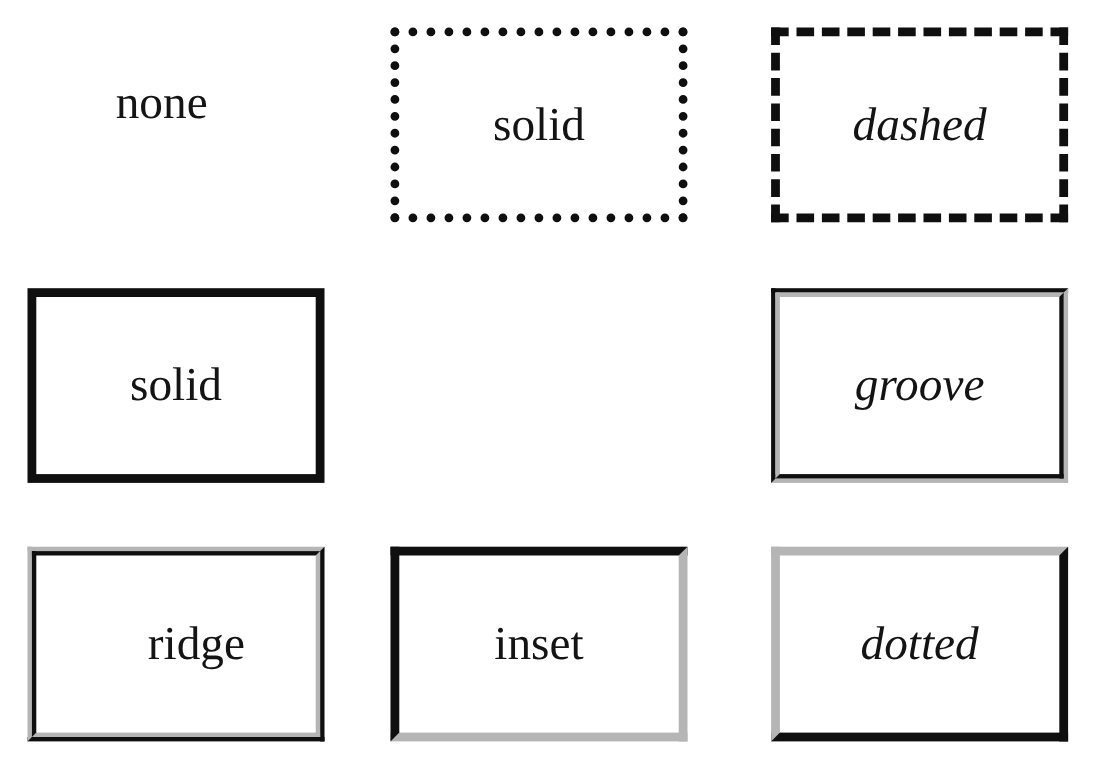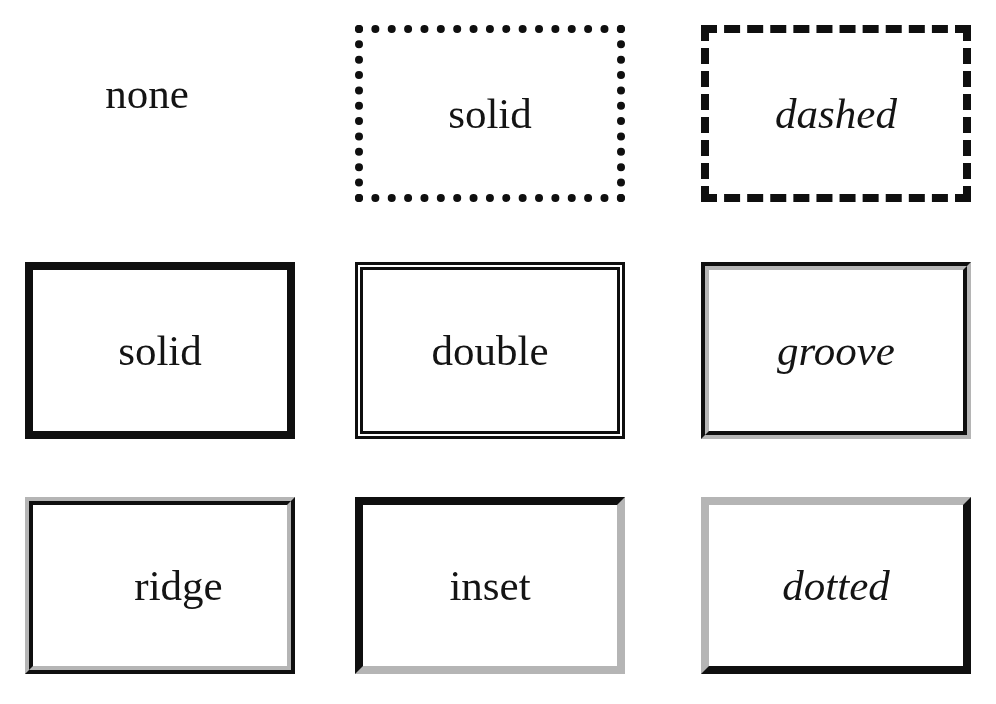--- a/index.html
+++ b/index.html
@@ -100,23 +100,20 @@
   </div>
 
   <div class="cell r1 c3 b-dashed">
     <span class="label">dashed</span>
   </div>
 
   <div class="cell r2 c1 b-solid">
     <span class="label">solid</span>
   </div>
 
-  <div class="cell r2 c2 b-double">
-    <span class="label">double</span>
-  </div>
 
   <div class="cell r2 c3 b-groove">
     <span class="label">groove</span>
   </div>
 
   <div class="cell r3 c1 b-ridge">
     <span class="label">ridge</span>
   </div>
 
   <div class="cell r3 c2 b-inset">

